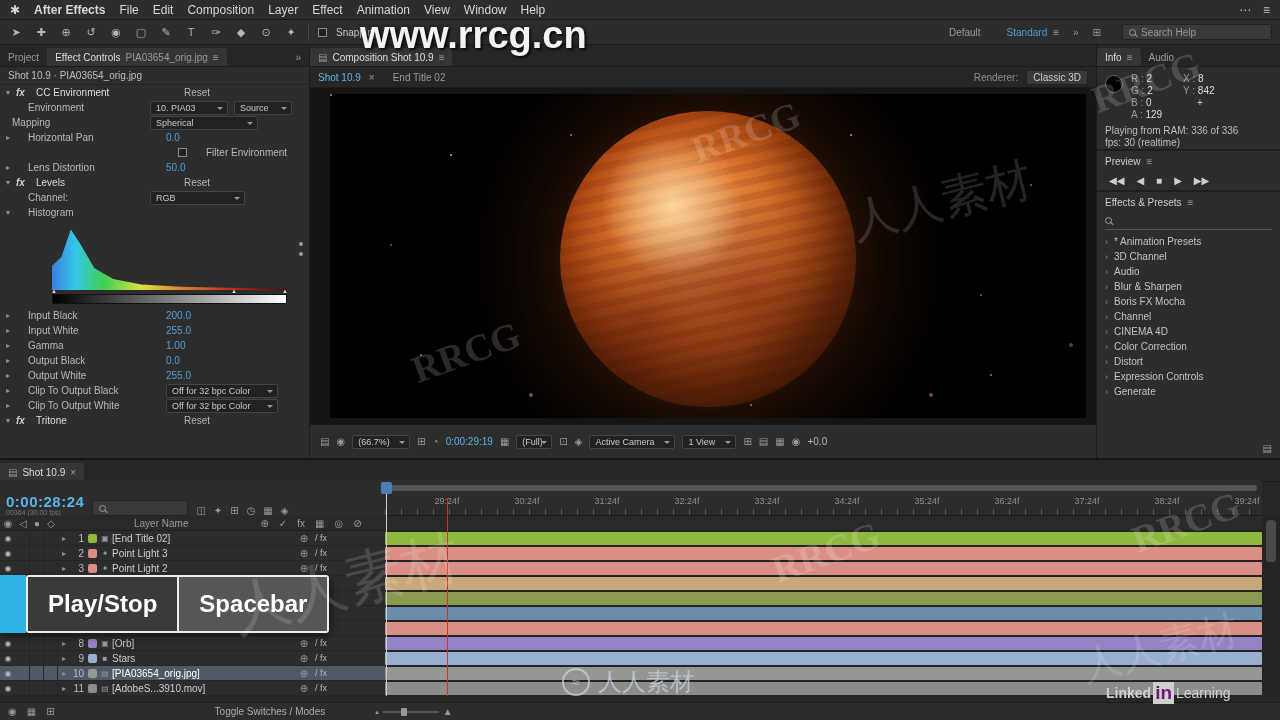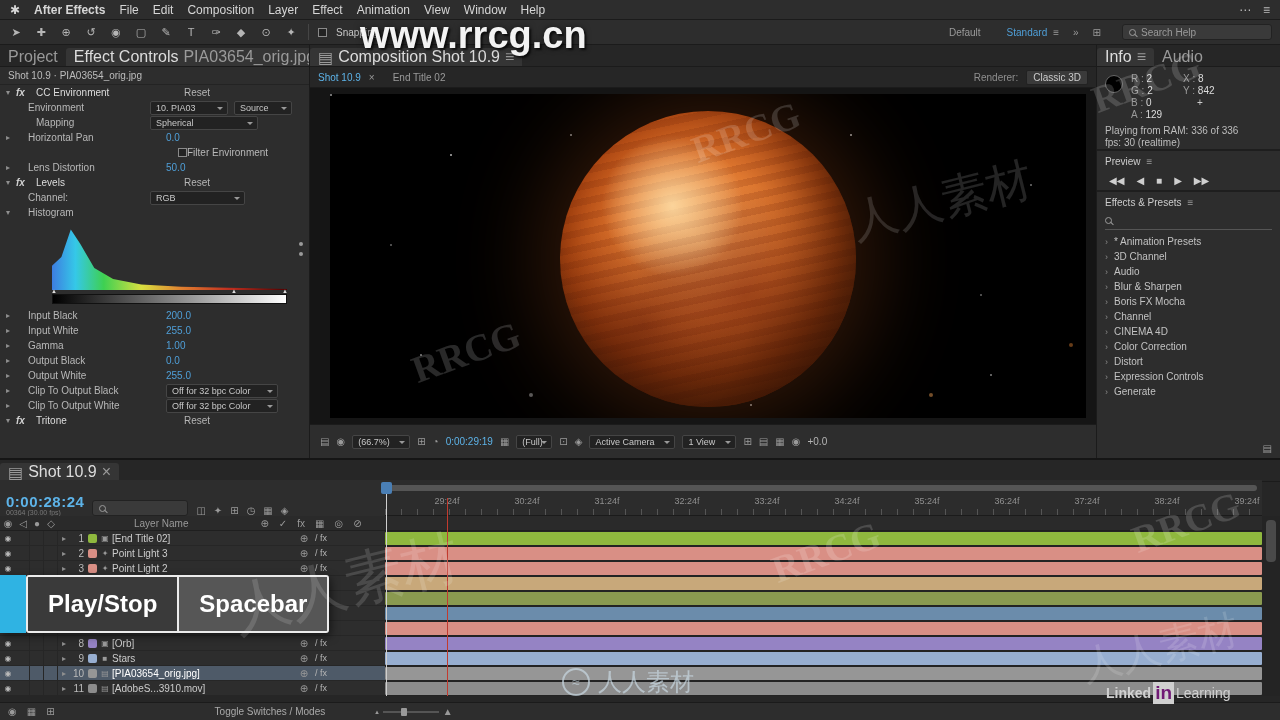--- a/index.html
+++ b/index.html
@@ -24,21 +24,21 @@
   
   #toolbar{left:0;top:20px;width:1280px;height:25px;background:#2d2d2d;border-bottom:1px solid #1b1b1b;
            display:flex;align-items:center;gap:9px;padding:0 8px;}
   #toolbar .tool{width:16px;text-align:center;color:#b5b5b5;font-size:11px;}
   #toolbar .sep{width:1px;height:16px;background:#454545;}
   .checkbox{width:9px;height:9px;border:1px solid #8a8a8a;background:#222;display:inline-block;flex:none;}
   .searchbox{display:flex;align-items:center;gap:5px;background:#3a3a3a;border:1px solid #222;
              border-radius:3px;height:16px;padding:0 6px;color:#9a9a9a;}
   
   .tabstrip{height:22px;background:#262626;border-bottom:1px solid #1b1b1b;display:flex;align-items:flex-end;}
-  .tab{height:18px;display:flex;align-items:center;gap:5px;padding:0 8px;color:#999;font-size:16px;white-space:nowrap;}
+  .tab{height:18px;display:flex;align-items:center;gap:5px;padding:0 8px;color:#999;font-size:10px;white-space:nowrap;}
   .tab.active{background:#353535;color:#ddd;border-radius:3px 3px 0 0;}
   
   #ecpanel{left:0;top:45px;width:310px;height:413px;background:#2d2d2d;border-right:1px solid #1b1b1b;overflow:hidden;}
   .ec-comp-ref{height:18px;display:flex;align-items:center;padding:0 8px;color:#bdbdbd;border-bottom:1px solid #232323;}
   .ec-row{display:flex;align-items:center;height:15px;padding-right:6px;}
   .ec-row .tw{width:16px;text-align:center;color:#8f8f8f;font-size:8px;flex:none;}
   .ec-row .fxicon{width:20px;color:#cfcfcf;font-style:italic;font-weight:bold;flex:none;}
   .ec-row .ec-name{width:148px;color:#ddd;flex:none;}
   .ec-row .ec-reset{color:#b5b5b5;}
   .ec-row .ec-label{width:150px;padding-left:12px;color:#b8b8b8;flex:none;white-space:nowrap;overflow:hidden;}
@@ -214,32 +214,32 @@
       <span class="fxicon">fx</span>
       <span class="ec-name">CC Environment</span>
       <span class="ec-reset">Reset</span>
     </div>
     <div class="ec-row">
       <span class="ec-label" style="padding-left:28px">Environment</span>
       <span class="dd" style="width:78px;margin-right:6px">10. PIA03</span>
       <span class="dd" style="width:58px">Source</span>
     </div>
     <div class="ec-row">
-      <span class="ec-label" style="padding-left:36px">Mapping</span>
+      <span class="ec-label" style="padding-left:12px">Mapping</span>
       <span class="dd" style="width:108px">Spherical</span>
     </div>
     <div class="ec-row">
       <span class="tw">▸</span>
       <span class="ec-label">Horizontal Pan</span>
       <span class="val">0.0</span>
     </div>
     <div class="ec-row">
       <span style="width:178px"></span>
       <span class="checkbox"></span>
-      <span style="margin-left:0;color:#b8b8b8">Filter Environment</span>
+      <span style="margin-left:19px;color:#b8b8b8">Filter Environment</span>
     </div>
     <div class="ec-row">
       <span class="tw">▸</span>
       <span class="ec-label">Lens Distortion</span>
       <span class="val">50.0</span>
     </div>
 
     <div class="ec-row">
       <span class="tw">▾</span>
       <span class="fxicon">fx</span>

